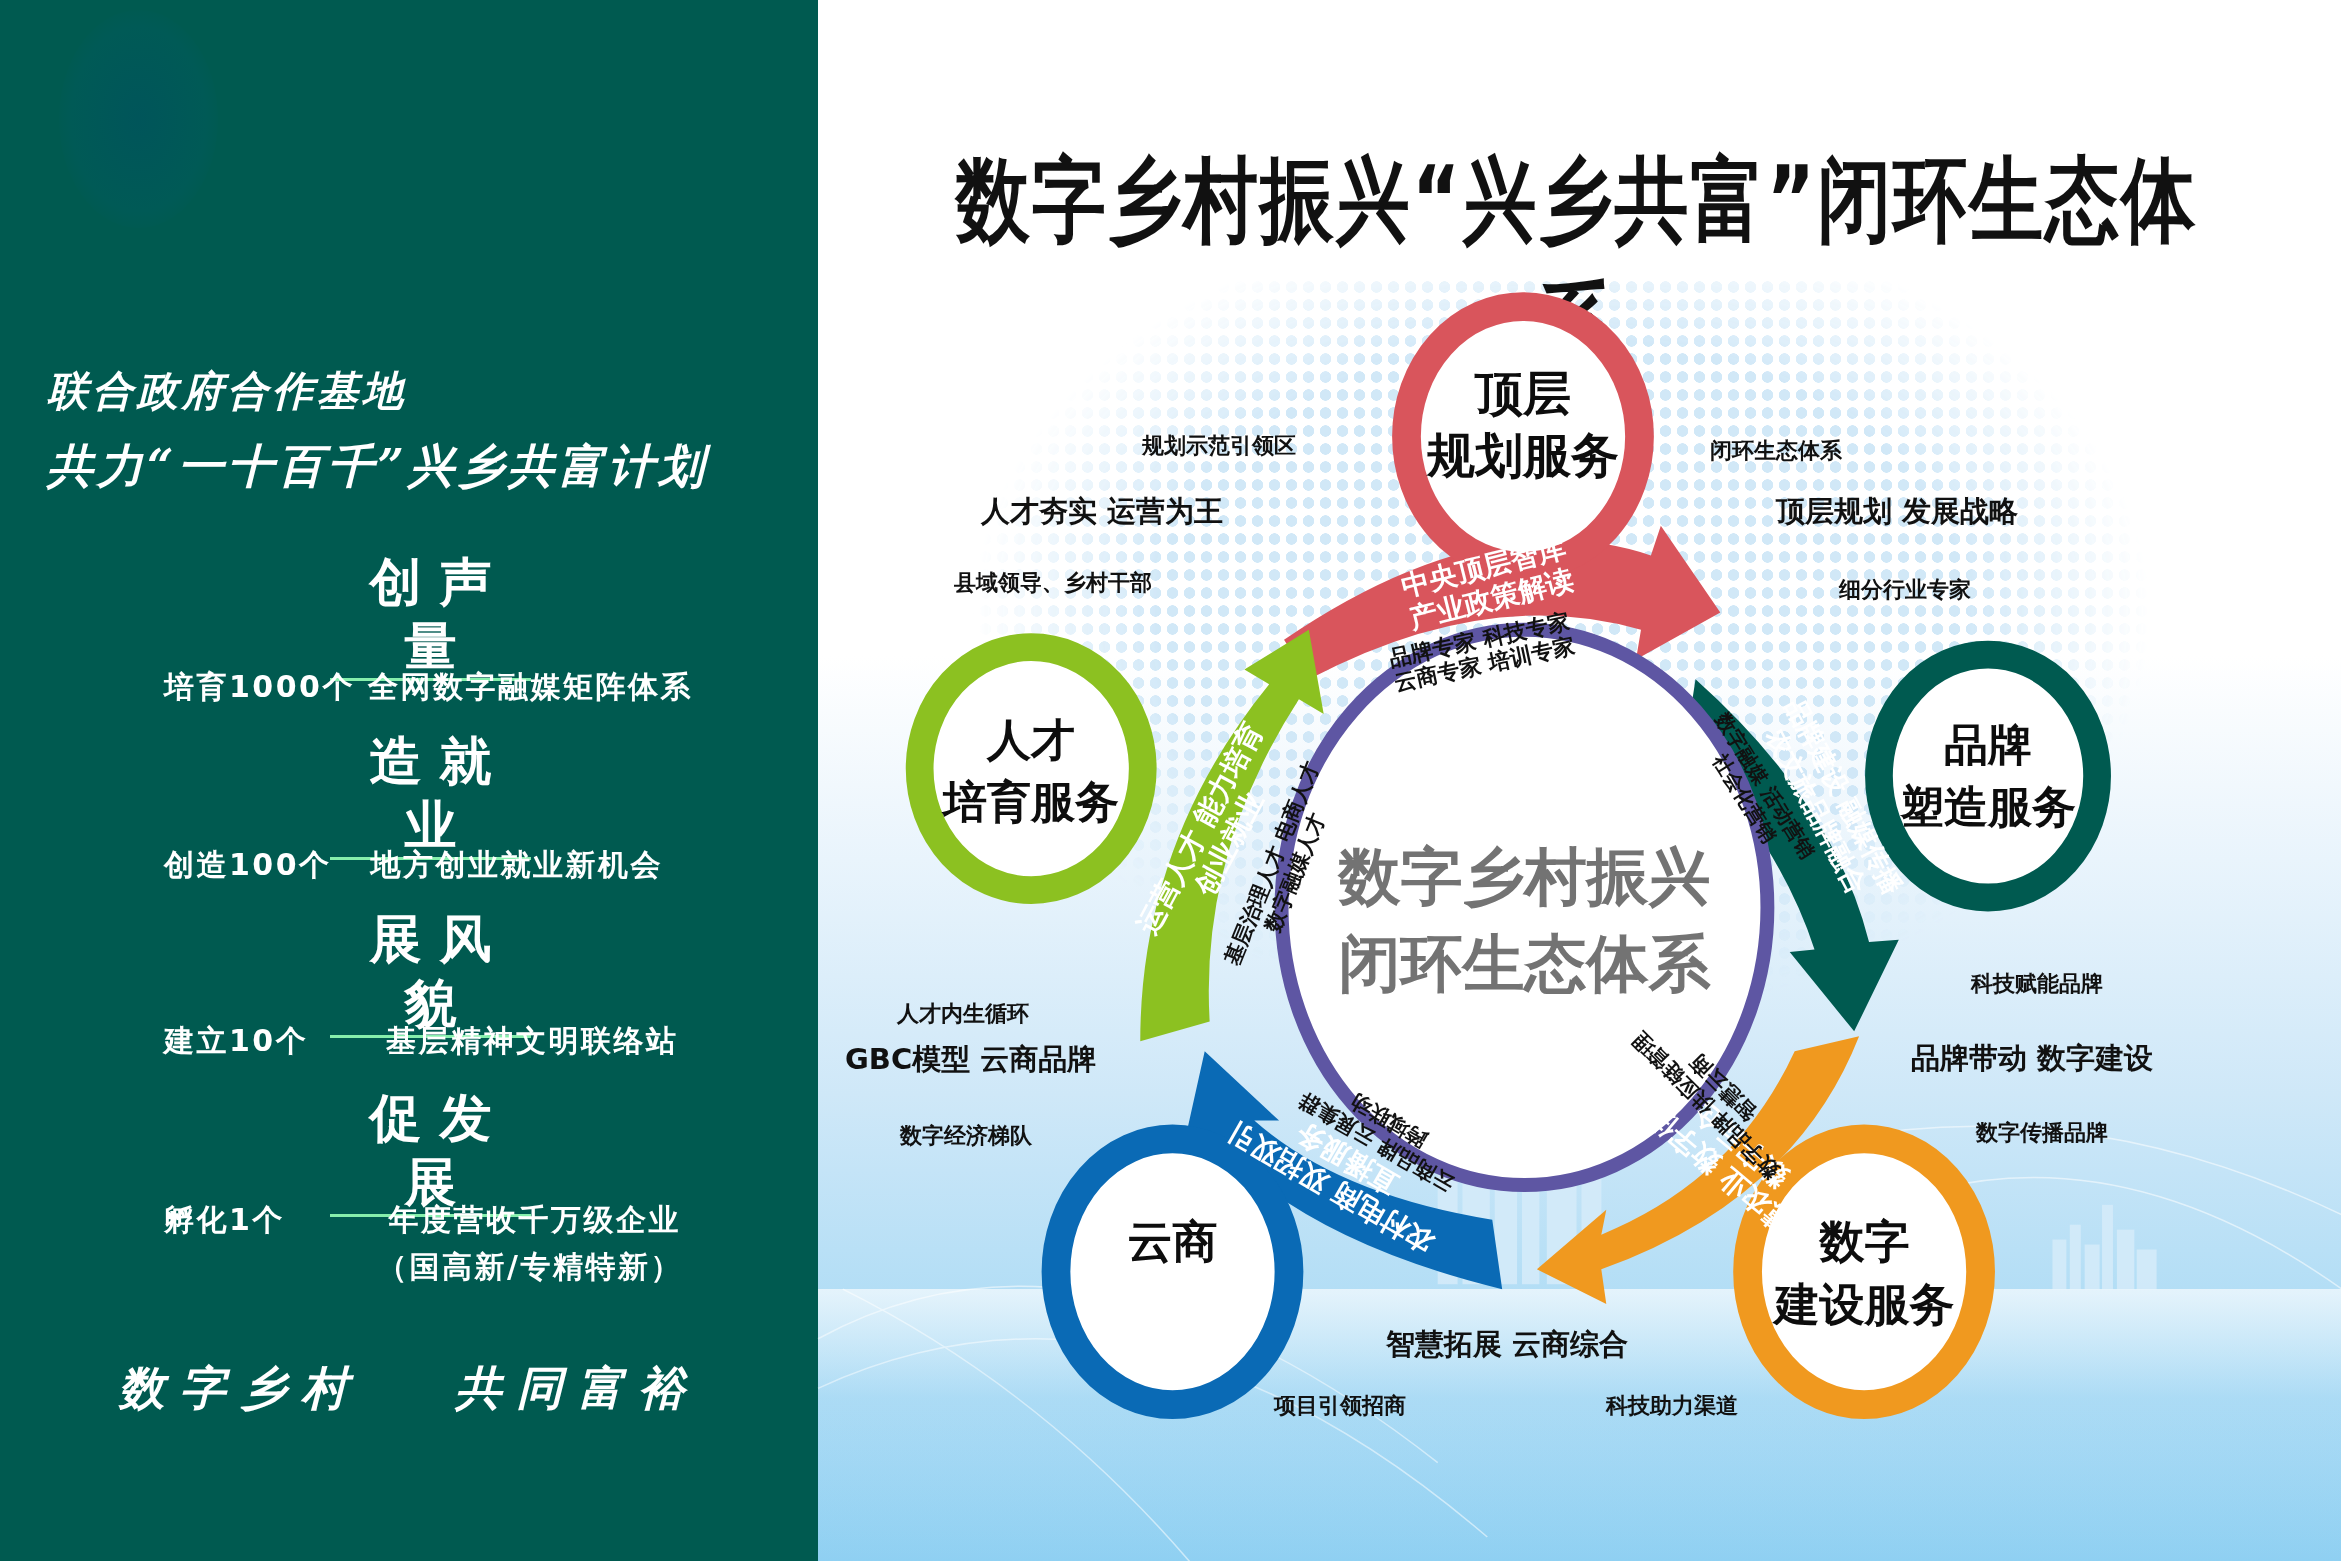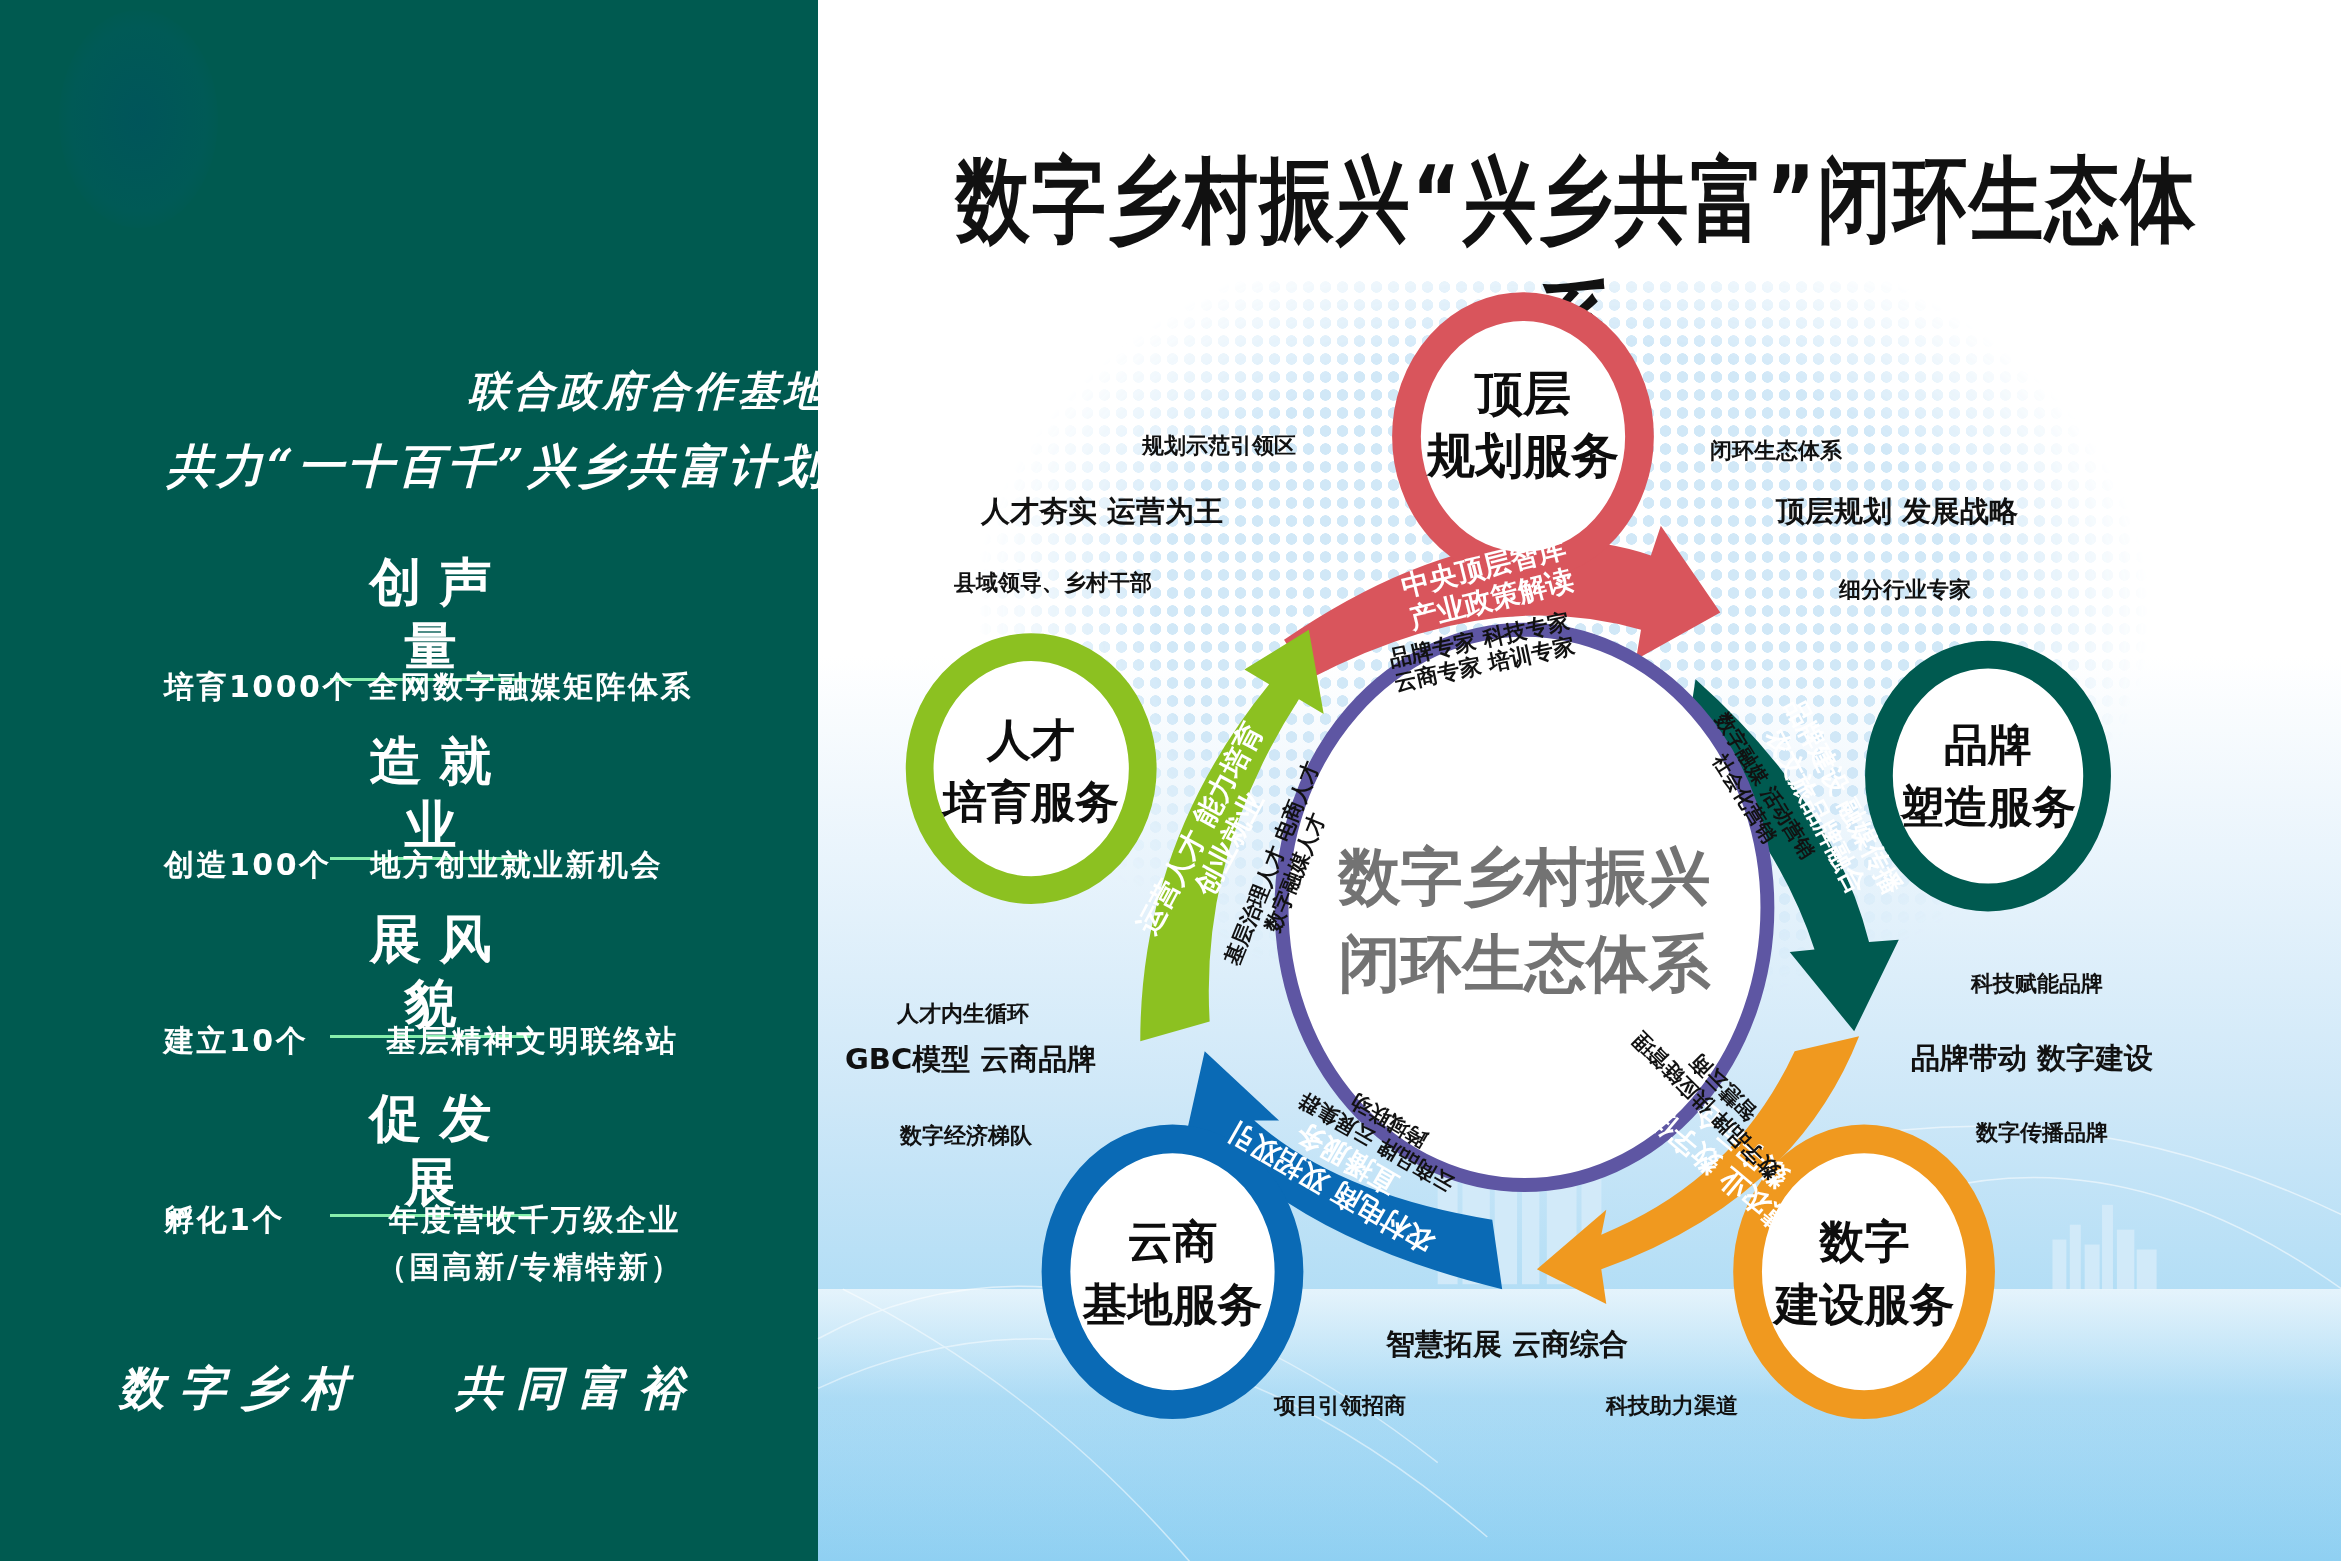--- a/index.html
+++ b/index.html
@@ -1,21 +1,21 @@
 <!DOCTYPE html>
 <html style="font-size:8px"><head>
 <meta charset="utf-8">
 <style>
   html, body { margin:0; padding:0; }
   body { width:2342px; height:1562px; position:relative; overflow:hidden;
          font-family:"DejaVu Sans","Liberation Sans",sans-serif; background:#ffffff; }
   .left-panel { position:absolute; left:0; top:0; width:818px; height:1562px; background:#005a50; }
   .left-panel .watermark { position:absolute; left:59px; top:10px; width:159px; height:218px;
         border-radius:50%; background:radial-gradient(ellipse at center, #00555a 0%, #005a56 60%, rgba(0,90,80,0) 75%); }
-  .lp-text { position:absolute; left:0; width:828px; text-align:right; color:#ffffff; }
+  .lp-text { position:absolute; left:0; width:828px; text-align:left; color:#ffffff;padding-left:47px; }
   .calli { font-family:"DejaVu Serif","Liberation Serif",serif; font-weight:bold; font-style:italic; letter-spacing:4px; }
   .lp-t1 { top:364px; font-size:41px; }
   .lp-t2 { top:436px; font-size:46px; }
   .sec-head { position:absolute; left:330px; width:201px; text-align:center; color:#ffffff; font-weight:bold;
               font-size:52px; letter-spacing:18px; padding-left:18px; box-sizing:border-box;
               border-bottom:3px solid #86efac; line-height:64px; }
   .sec-line { position:absolute; left:164px; color:#ffffff; font-weight:bold; font-size:30px; letter-spacing:2.5px; white-space:pre; }
   .slogan { position:absolute; top:1358px; left:0; width:818px; text-align:center; color:#fff; font-size:46px; letter-spacing:15px; white-space:pre; }
 
   .right-bg { position:absolute; left:818px; top:0; width:1524px; height:1562px;
@@ -118,21 +118,20 @@
 <div class="ctext" style="left:1874px; top:714px; width:228px; font-size:44px; line-height:62px;">
   <div>品牌</div>
   <div>塑造服务</div>
 </div>
 <div class="ctext" style="left:1748px; top:1210px; width:233px; font-size:45px; line-height:63px;">
   <div>数字</div>
   <div>建设服务</div>
 </div>
 <div class="ctext" style="left:1056px; top:1210px; width:233px; font-size:45px; line-height:63px;">
   <div>云商</div>
-  <div>基地服务</div>
 </div>
 <div class="ctext" style="left:917px; top:709px; width:228px; font-size:44px; line-height:62px;">
   <div>人才</div>
   <div>培育服务</div>
 </div>
 
 <div class="ctext" style="left:1289px; top:833px; width:471px; font-size:62px; line-height:87px; color:#737373;">
   <div>数字乡村振兴</div>
   <div>闭环生态体系</div>
 </div>

